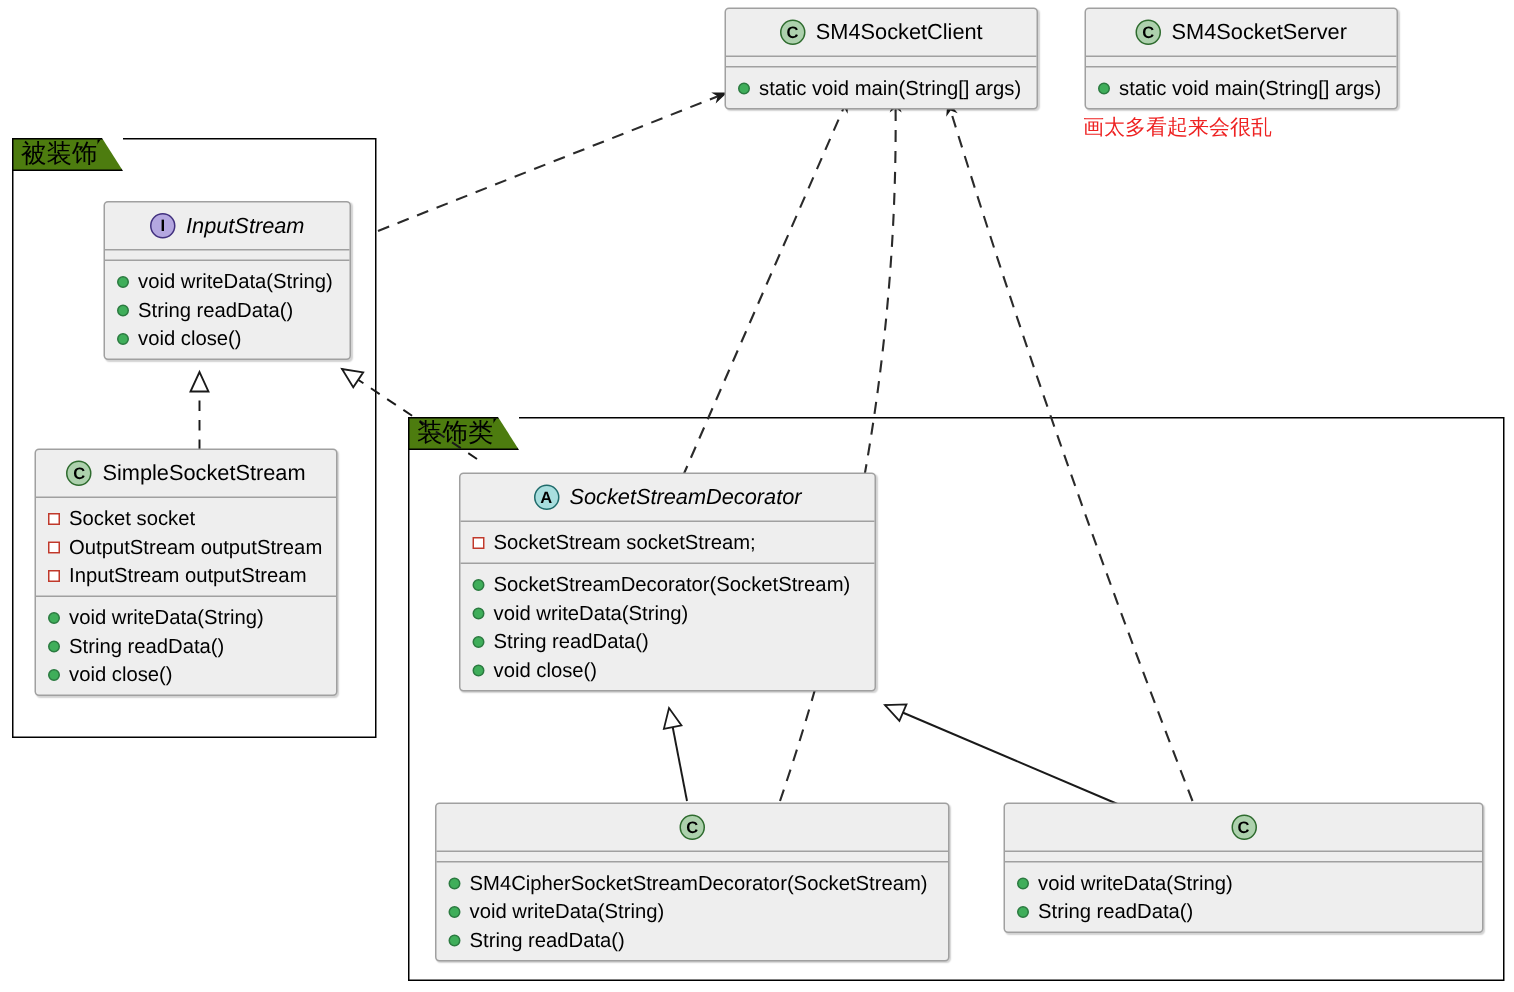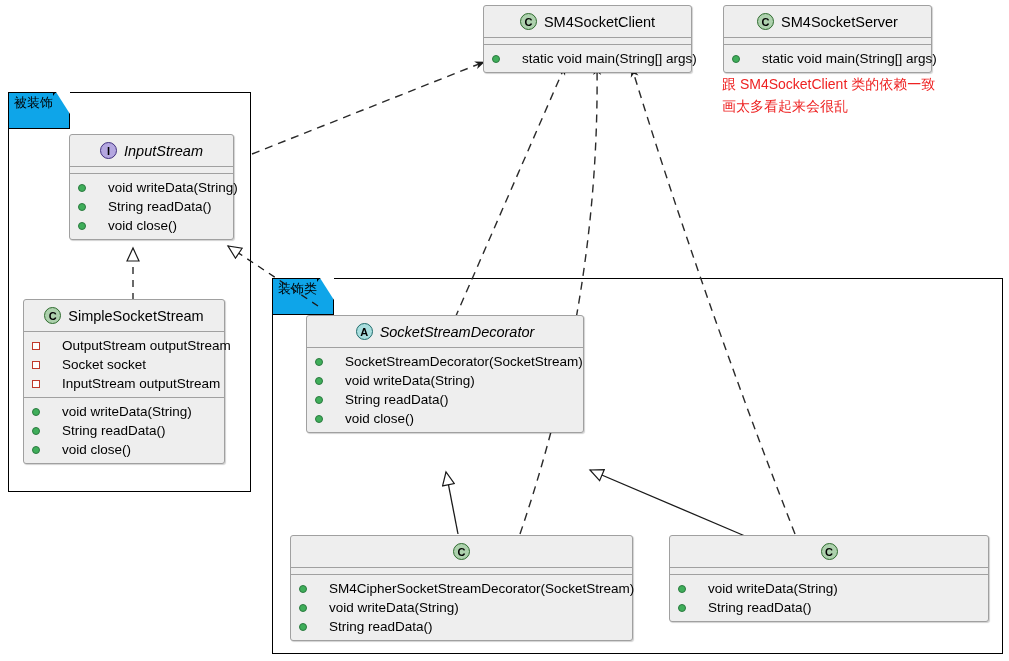--- a/index.html
+++ b/index.html
@@ -30,24 +30,24 @@
     border: 1.6px solid #000000;
     background: transparent;
     box-sizing: border-box;
   }
   .pkg-tab {
     position: absolute;
     top: -1px;
     left: -1px;
     border: 1.6px solid #000000;
     border-bottom: 1.6px solid #000000;
-    background: #0ea5e9;
-    font-size: 13px;
+    background: #4d7c0f;
+    font-size: 17px;
     line-height: 16px;
-    padding: 2px 16px 17px 5px;
+    padding: 2px 16px 2px 5px;
     color: #000000;
     white-space: nowrap;
     box-sizing: border-box;
   }
   .pkg-tab::after {
     content: "";
     position: absolute;
     right: -1px;
     top: -1px;
     width: 0;
@@ -98,21 +98,21 @@
   }
   .node .title.italic { font-style: italic; }
   .compart {
     border-top: 1px solid #a0a0a0;
     padding: 4px 0 4px 0;
   }
   .compart.empty { padding: 0; height: 6px; }
   .member {
     display: flex;
     align-items: center;
-    gap: 22px;
+    gap: 6px;
     font-size: 13.5px;
     line-height: 19px;
     padding: 0 8px 0 8px;
     color: #000000;
     white-space: nowrap;
   }
 
   .badge {
     width: 17px;
     height: 17px;
@@ -248,25 +248,25 @@
   </div>
 
   <div class="node" style="left:23px; top:299px; width:202px;">
     <div class="title">
       <span class="badge c">C</span>
       <span>SimpleSocketStream</span>
     </div>
     <div class="compart">
       <div class="member">
         <span class="vis priv"></span>
+        <span>Socket socket</span>
+      </div>
+      <div class="member">
+        <span class="vis priv"></span>
         <span>OutputStream outputStream</span>
-      </div>
-      <div class="member">
-        <span class="vis priv"></span>
-        <span>Socket socket</span>
       </div>
       <div class="member">
         <span class="vis priv"></span>
         <span>InputStream outputStream</span>
       </div>
     </div>
     <div class="compart">
       <div class="member">
         <span class="vis pub"></span>
         <span>void writeData(String)</span>
@@ -282,20 +282,26 @@
     </div>
   </div>
 
   <div class="node" style="left:306px; top:315px; width:278px;">
     <div class="title italic">
       <span class="badge a">A</span>
       <span>SocketStreamDecorator</span>
     </div>
     <div class="compart">
       <div class="member">
+        <span class="vis priv"></span>
+        <span>SocketStream socketStream;</span>
+      </div>
+    </div>
+    <div class="compart">
+      <div class="member">
         <span class="vis pub"></span>
         <span>SocketStreamDecorator(SocketStream)</span>
       </div>
       <div class="member">
         <span class="vis pub"></span>
         <span>void writeData(String)</span>
       </div>
       <div class="member">
         <span class="vis pub"></span>
         <span>String readData()</span>
@@ -339,17 +345,16 @@
         <span>void writeData(String)</span>
       </div>
       <div class="member">
         <span class="vis pub"></span>
         <span>String readData()</span>
       </div>
     </div>
   </div>
 
   <div class="note-red" style="left:722px; top:73px;">
-    <div>跟 SM4SocketClient 类的依赖一致</div>
     <div>画太多看起来会很乱</div>
   </div>
 
 </div>
 
 </body></html>

